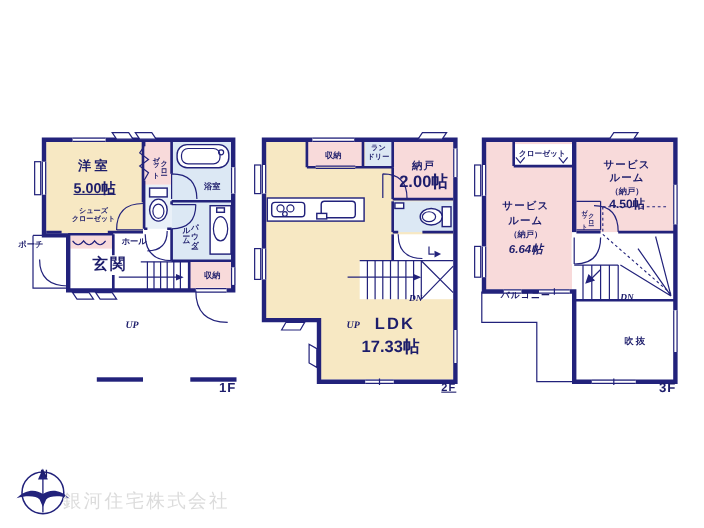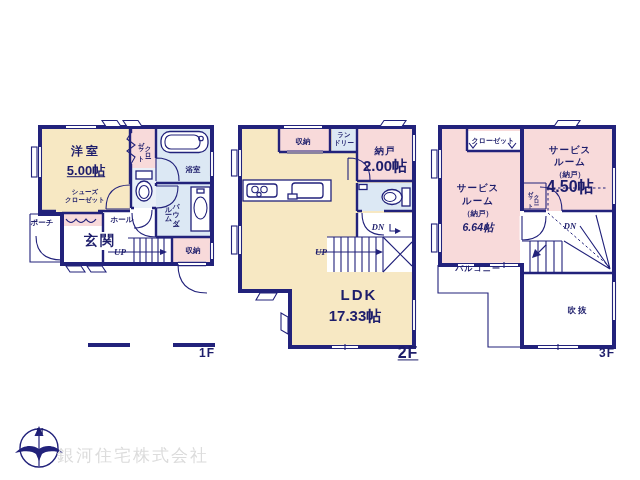--- a/index.html
+++ b/index.html
@@ -16,21 +16,21 @@
   .dot{stroke:var(--wall,#22227B);stroke-width:1;fill:none;stroke-dasharray:2.5 2.5;}
   .fx{fill:#fff;stroke:var(--wall,#22227B);stroke-width:1.3;}
   .gap{fill:#fff;stroke:none;}
   .nv{fill:var(--wall,#22227B);stroke:none;}
   
   .lbl{position:absolute;transform:translate(-50%,-50%);color:var(--text,#1D1D6B);
        font-weight:600;white-space:nowrap;line-height:1.2;text-align:center;}
   .lbl .ln{display:block;}
   .v{writing-mode:vertical-rl;text-orientation:mixed;line-height:1.1;}
   .v span{display:block;}
-  .updn{font-family:"Liberation Serif","DejaVu Serif",serif;font-style:italic;font-weight:700;}
+  .updn{font-family:"Liberation Serif","DejaVu Serif",serif;font-style:italic;font-weight:700;margin-top:44px;}
   .flr{font-weight:700;letter-spacing:1px;}
   .wm{position:absolute;color:var(--watermark,#DCDCDC);font-size:17px;letter-spacing:2px;
       font-weight:500;white-space:nowrap;}
 </style>
 </head>
 <body>
 
 <div class="canvas">
 
 <svg width="640" height="480" viewBox="0 0 640 480">
@@ -264,45 +264,45 @@
 </div>
 <div class="lbl v" style="left:145px;top:148px;font-size:6.5px;">
   <span>クロー</span>
   <span>ゼット</span>
 </div>
 <div class="lbl" style="left:193px;top:169px;font-size:7.5px;">浴室</div>
 <div class="lbl v" style="left:172px;top:210px;font-size:7px;">
   <span>パウダー</span>
   <span>ルーム</span>
 </div>
-<div class="lbl" style="left:42px;top:222px;font-size:7.5px;">ポーチ</div>
+<div class="lbl" style="left:28px;top:222px;font-size:7.5px;">ポーチ</div>
 <div class="lbl" style="left:100px;top:240px;font-size:14px;letter-spacing:2px;">玄関</div>
 <div class="lbl" style="left:122px;top:219px;font-size:7.5px;">ホール</div>
 <div class="lbl updn" style="left:120px;top:252px;font-size:9px;">UP</div>
 <div class="lbl" style="left:193px;top:250px;font-size:7.5px;">収納</div>
 <div class="lbl flr" style="left:207px;top:353px;font-size:12px;">1F</div>
 
 <div class="lbl" style="left:303px;top:141px;font-size:7.5px;">収納</div>
 <div class="lbl" style="left:344px;top:139px;font-size:6.5px;">
   <span class="ln">ラン</span>
   <span class="ln">ドリー</span>
 </div>
 <div class="lbl" style="left:385px;top:151px;font-size:9.5px;letter-spacing:1px;">納戸</div>
 <div class="lbl" style="left:385px;top:166px;font-size:15px;">2.00帖</div>
 <div class="lbl updn" style="left:378px;top:227px;font-size:8.5px;">DN</div>
 <div class="lbl updn" style="left:321px;top:252px;font-size:9px;">UP</div>
 <div class="lbl" style="left:359px;top:295px;font-size:15px;letter-spacing:2px;">LDK</div>
 <div class="lbl" style="left:355px;top:316px;font-size:15px;">17.33帖</div>
-<div class="lbl flr" style="left:408px;top:353px;font-size:16px;text-decoration:underline;">2F</div>
+<div class="lbl flr" style="left:408px;top:353px;font-size:10px;text-decoration:underline;">2F</div>
 
 <div class="lbl" style="left:493px;top:141px;font-size:7px;">クローゼット</div>
 <div class="lbl" style="left:570px;top:150px;font-size:9.5px;letter-spacing:1px;">サービス</div>
 <div class="lbl" style="left:570px;top:162px;font-size:9.5px;letter-spacing:1px;">ルーム</div>
 <div class="lbl" style="left:570px;top:174px;font-size:7.5px;">（納戸）</div>
-<div class="lbl" style="left:570px;top:187px;font-size:16px;text-align:right;">4.50帖</div>
+<div class="lbl" style="left:570px;top:187px;font-size:11px;text-align:right;">4.50帖</div>
 <div class="lbl" style="left:478px;top:188px;font-size:9.5px;letter-spacing:1px;">サービス</div>
 <div class="lbl" style="left:478px;top:201px;font-size:9.5px;letter-spacing:1px;">ルーム</div>
 <div class="lbl" style="left:478px;top:213px;font-size:7.5px;">（納戸）</div>
 <div class="lbl" style="left:478px;top:227px;font-size:10.5px;font-style:italic;">6.64帖</div>
 <div class="lbl v" style="left:534px;top:196px;font-size:5.5px;">
   <span>クロー</span>
   <span>ゼット</span>
 </div>
 <div class="lbl updn" style="left:570px;top:226px;font-size:8.5px;">DN</div>
 <div class="lbl" style="left:478px;top:269px;font-size:8px;letter-spacing:1px;">バルコニー</div>

